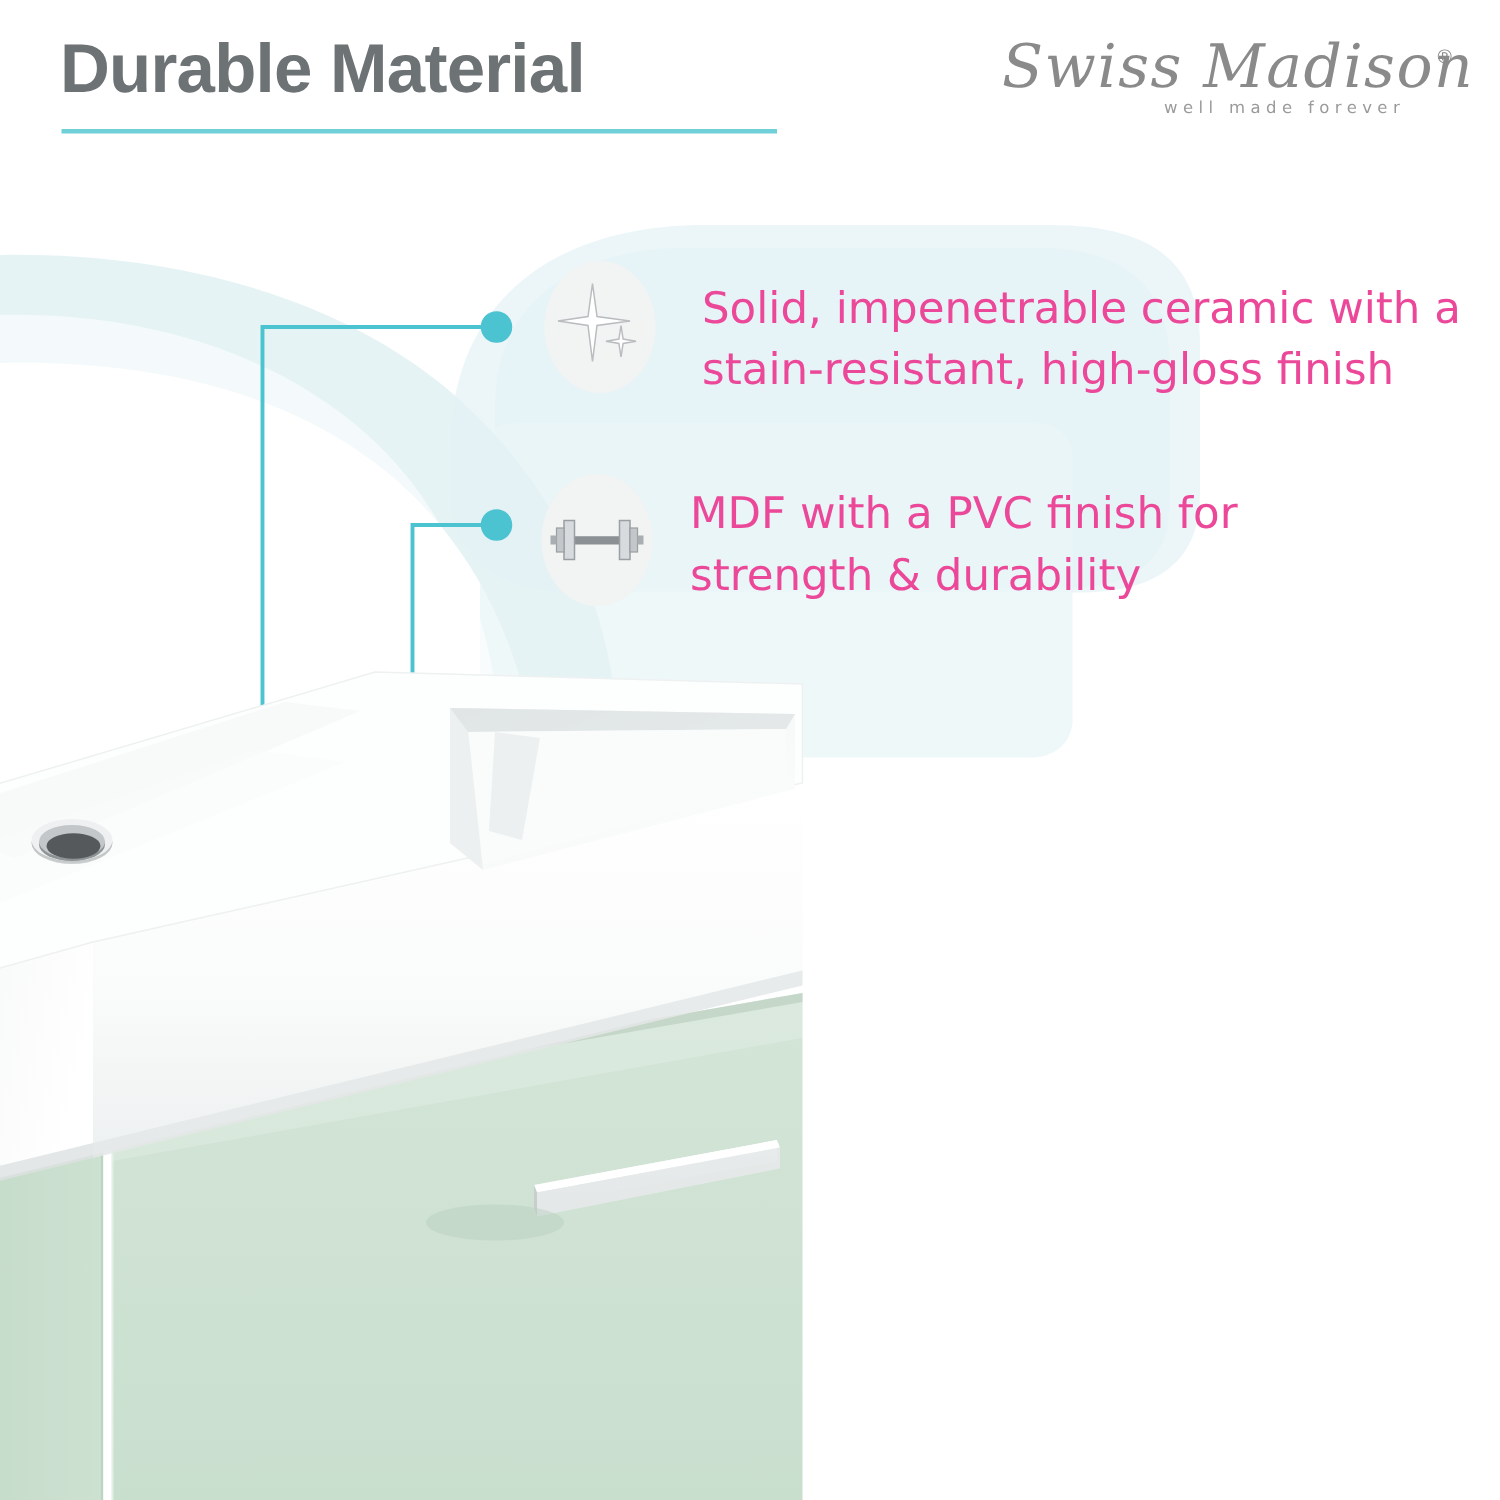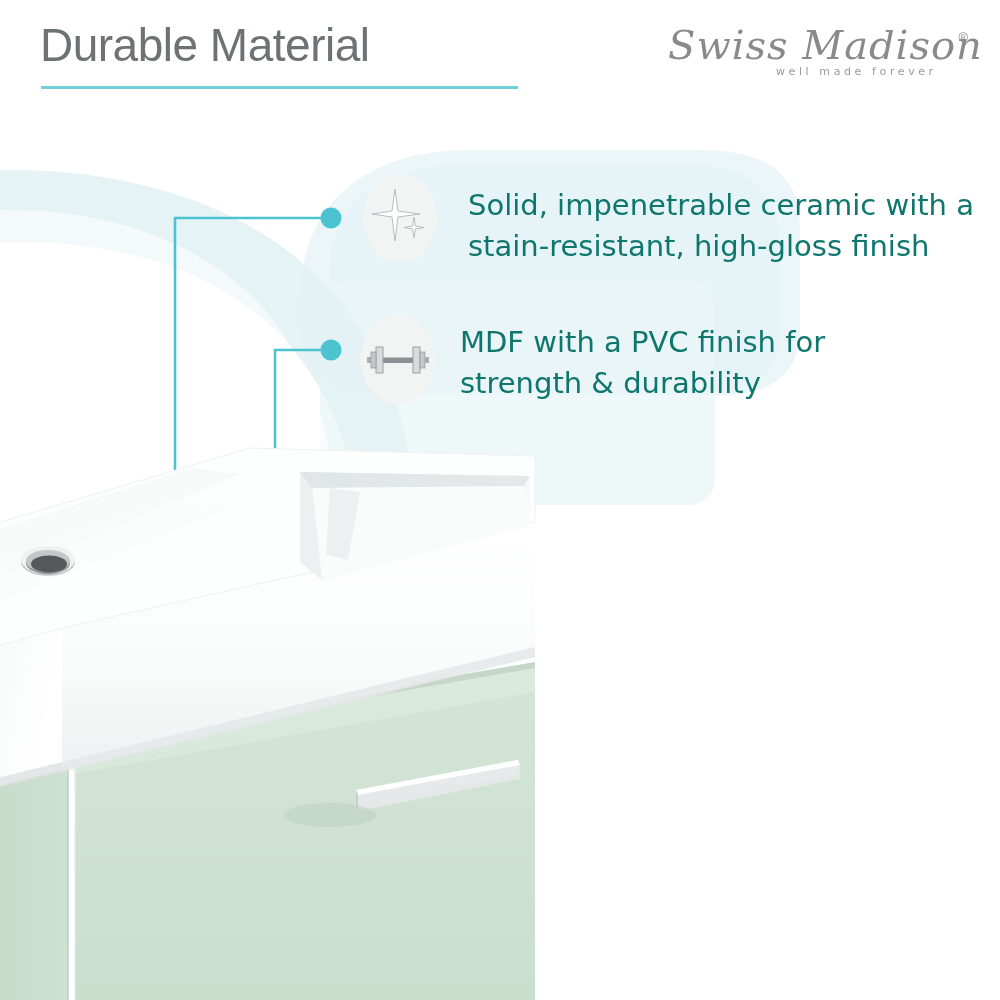--- a/index.html
+++ b/index.html
@@ -24,21 +24,21 @@
     inset: 0;
     pointer-events: none;
   }
 
   
   .page-title {
     position: absolute;
     left: 40px;
     top: 18px;
     font-size: 46px;
-    font-weight: normal;
+    font-weight: bold;
     color: #6d7275;
     letter-spacing: -0.5px;
     white-space: nowrap;
   }
   .title-rule {
     position: absolute;
     left: 41px;
     top: 86px;
     width: 477px;
     height: 3px;
@@ -96,21 +96,21 @@
     background: #f2f3f3;
     display: flex;
     align-items: center;
     justify-content: center;
   }
   .callout-text {
     position: absolute;
     font-family: "DejaVu Sans", sans-serif;
     font-size: 29px;
     line-height: 41px;
-    color: #0f766e;
+    color: #ec4899;
     white-space: pre-line;
   }
 
   
   .leader {
     position: absolute;
     pointer-events: none;
   }
 
   

